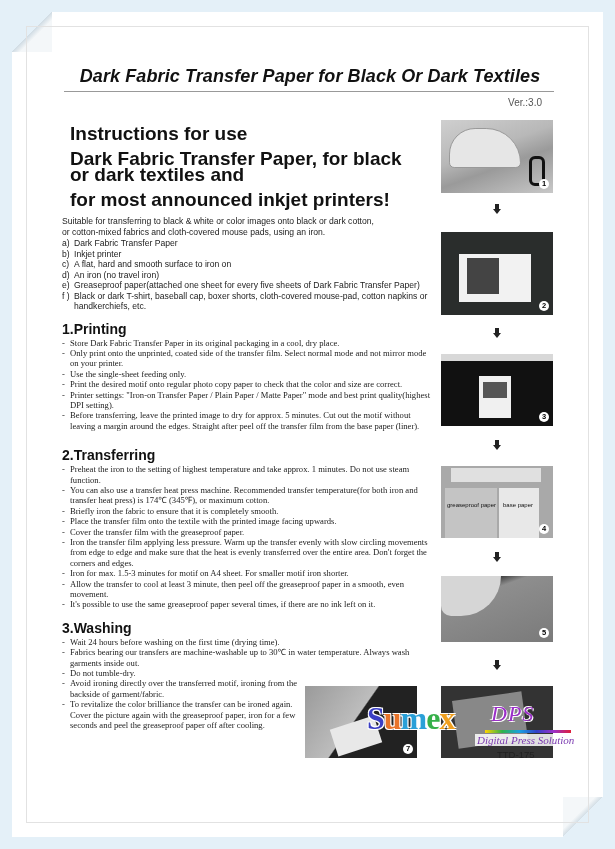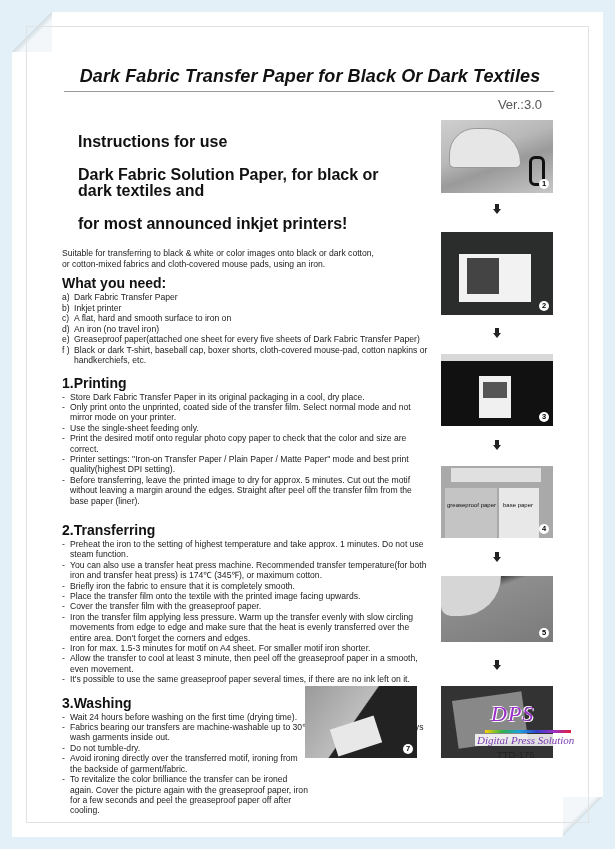--- a/index.html
+++ b/index.html
@@ -25,31 +25,31 @@
   .corner-fold-br {
     position:absolute; left:563px; top:797px; width:40px; height:40px;
     background:linear-gradient(135deg, #f4f7f9 40%, #d2dde5 50%, #e4f0f8 50%);
   }
   .title {
     position:absolute; left:40px; top:66px; width:540px; text-align:center;
     font-weight:bold; font-style:italic; font-size:18px; color:#111;
     letter-spacing:0.1px;
   }
   .title-rule { position:absolute; left:64px; top:91px; width:490px; height:1px; background:#999; }
-  .version { position:absolute; right:73px; top:97px; font-size:13px; color:#555; }
+  .version { position:absolute; right:73px; top:97px; font-size:10px; color:#555; }
 
   .content { position:absolute; left:62px; top:118px; width:370px; color:#111; }
-  .h-big { font-weight:bold; font-size:16px; line-height:16.5px; margin:16px; }
+  .h-big { font-weight:bold; font-size:19px; line-height:16.5px; margin:8px; }
   .intro { font-size:8.6px; line-height:10.5px; margin:4px 0 0 0; color:#222; }
   .h-sec { font-weight:bold; font-size:14px; line-height:16px; margin:0; }
   .need-list { margin:1px 0 0 0; padding:0; list-style:none; font-size:8.6px; line-height:10.5px; color:#222; }
   .need-list li { display:flex; }
   .need-list .mk { width:12px; flex:none; }
   .dash-list { margin:1px 0 0 0; padding:0; list-style:none; font-size:8.6px; line-height:10.4px; color:#222; }
-  .dash-list li { position:relative; padding-left:8px; }
+  .dash-list li { position:relative; padding-left:8px;font-family:Liberation Serif, serif; }
   .dash-list li::before { content:"-"; position:absolute; left:0; top:0; }
   .dash-list li.narrow { width:240px; }
 
   .photo { position:absolute; background:#333; overflow:hidden; }
   .photo .num {
     position:absolute; right:4px; bottom:4px; width:10px; height:10px; border-radius:50%;
     background:#fff; color:#000; font-size:7.5px; font-weight:bold; text-align:center; line-height:10px;
   }
   .arrow { position:absolute; width:6px; height:10px; }
   .arrow::before { content:""; position:absolute; left:1px; top:0; width:4px; height:5px; background:#222; }
@@ -69,28 +69,27 @@
 <div class="corner-fold-tl"></div>
 <div class="corner-fold-br"></div>
 <div class="inner-frame"></div>
 
 <div class="title">Dark Fabric Transfer Paper for Black Or Dark Textiles</div>
 <div class="title-rule"></div>
 <div class="version">Ver.:3.0</div>
 
 <div class="content">
   <p class="h-big">Instructions for use</p>
-  <p class="h-big">Dark Fabric Solution Paper, for black or dark textiles and</p>
+  <p class="h-big">Dark Fabric Transfer Paper, for black or dark textiles and</p>
   <p class="h-big">for most announced inkjet printers!</p>
   <p class="intro">
     <span>Suitable for transferring to black &amp; white or color images onto black or dark cotton,</span><br>
     <span>or cotton-mixed fabrics and cloth-covered mouse pads, using an iron.</span>
   </p>
 
-  <p class="h-sec" style="margin-top:6px;">What you need:</p>
   <ul class="need-list">
     <li>
         <span class="mk">a)</span>
         <span>Dark Fabric Transfer Paper</span>
       </li>
     <li>
         <span class="mk">b)</span>
         <span>Inkjet printer</span>
       </li>
     <li>
@@ -184,18 +183,21 @@
 <div class="photo" style="left:441px; top:686px; width:112px; height:72px; background:#333;">
   <div style="position:absolute; left:14px; top:10px; width:70px; height:48px; background:#888; transform:rotate(-8deg);"></div>
 </div>
 
 <div class="photo" style="left:305px; top:686px; width:112px; height:72px; background:linear-gradient(125deg,#9a9a9a 0%,#bdbdbd 45%,#222 46%,#222 100%);">
   <div style="position:absolute; left:28px; top:36px; width:46px; height:28px; background:#e8e8e8; transform:rotate(-18deg);"></div>
   <span class="num">7</span>
 </div>
 
 <div class="logo">
+  <div class="logo-sumex">
+    <span style="color:#3b3fc4">S</span><span style="color:#e8742a">u</span><span style="color:#2aa0d8">m</span><span style="color:#36b04a">e</span><span style="color:#f0a020">x</span>
+  </div>
   <div class="logo-dps">DPS</div>
   <div class="logo-bar"></div>
   <div class="logo-tag">Digital Press Solution</div>
 </div>
 
 <div class="code">TTD-175</div>
 
 </body></html>

